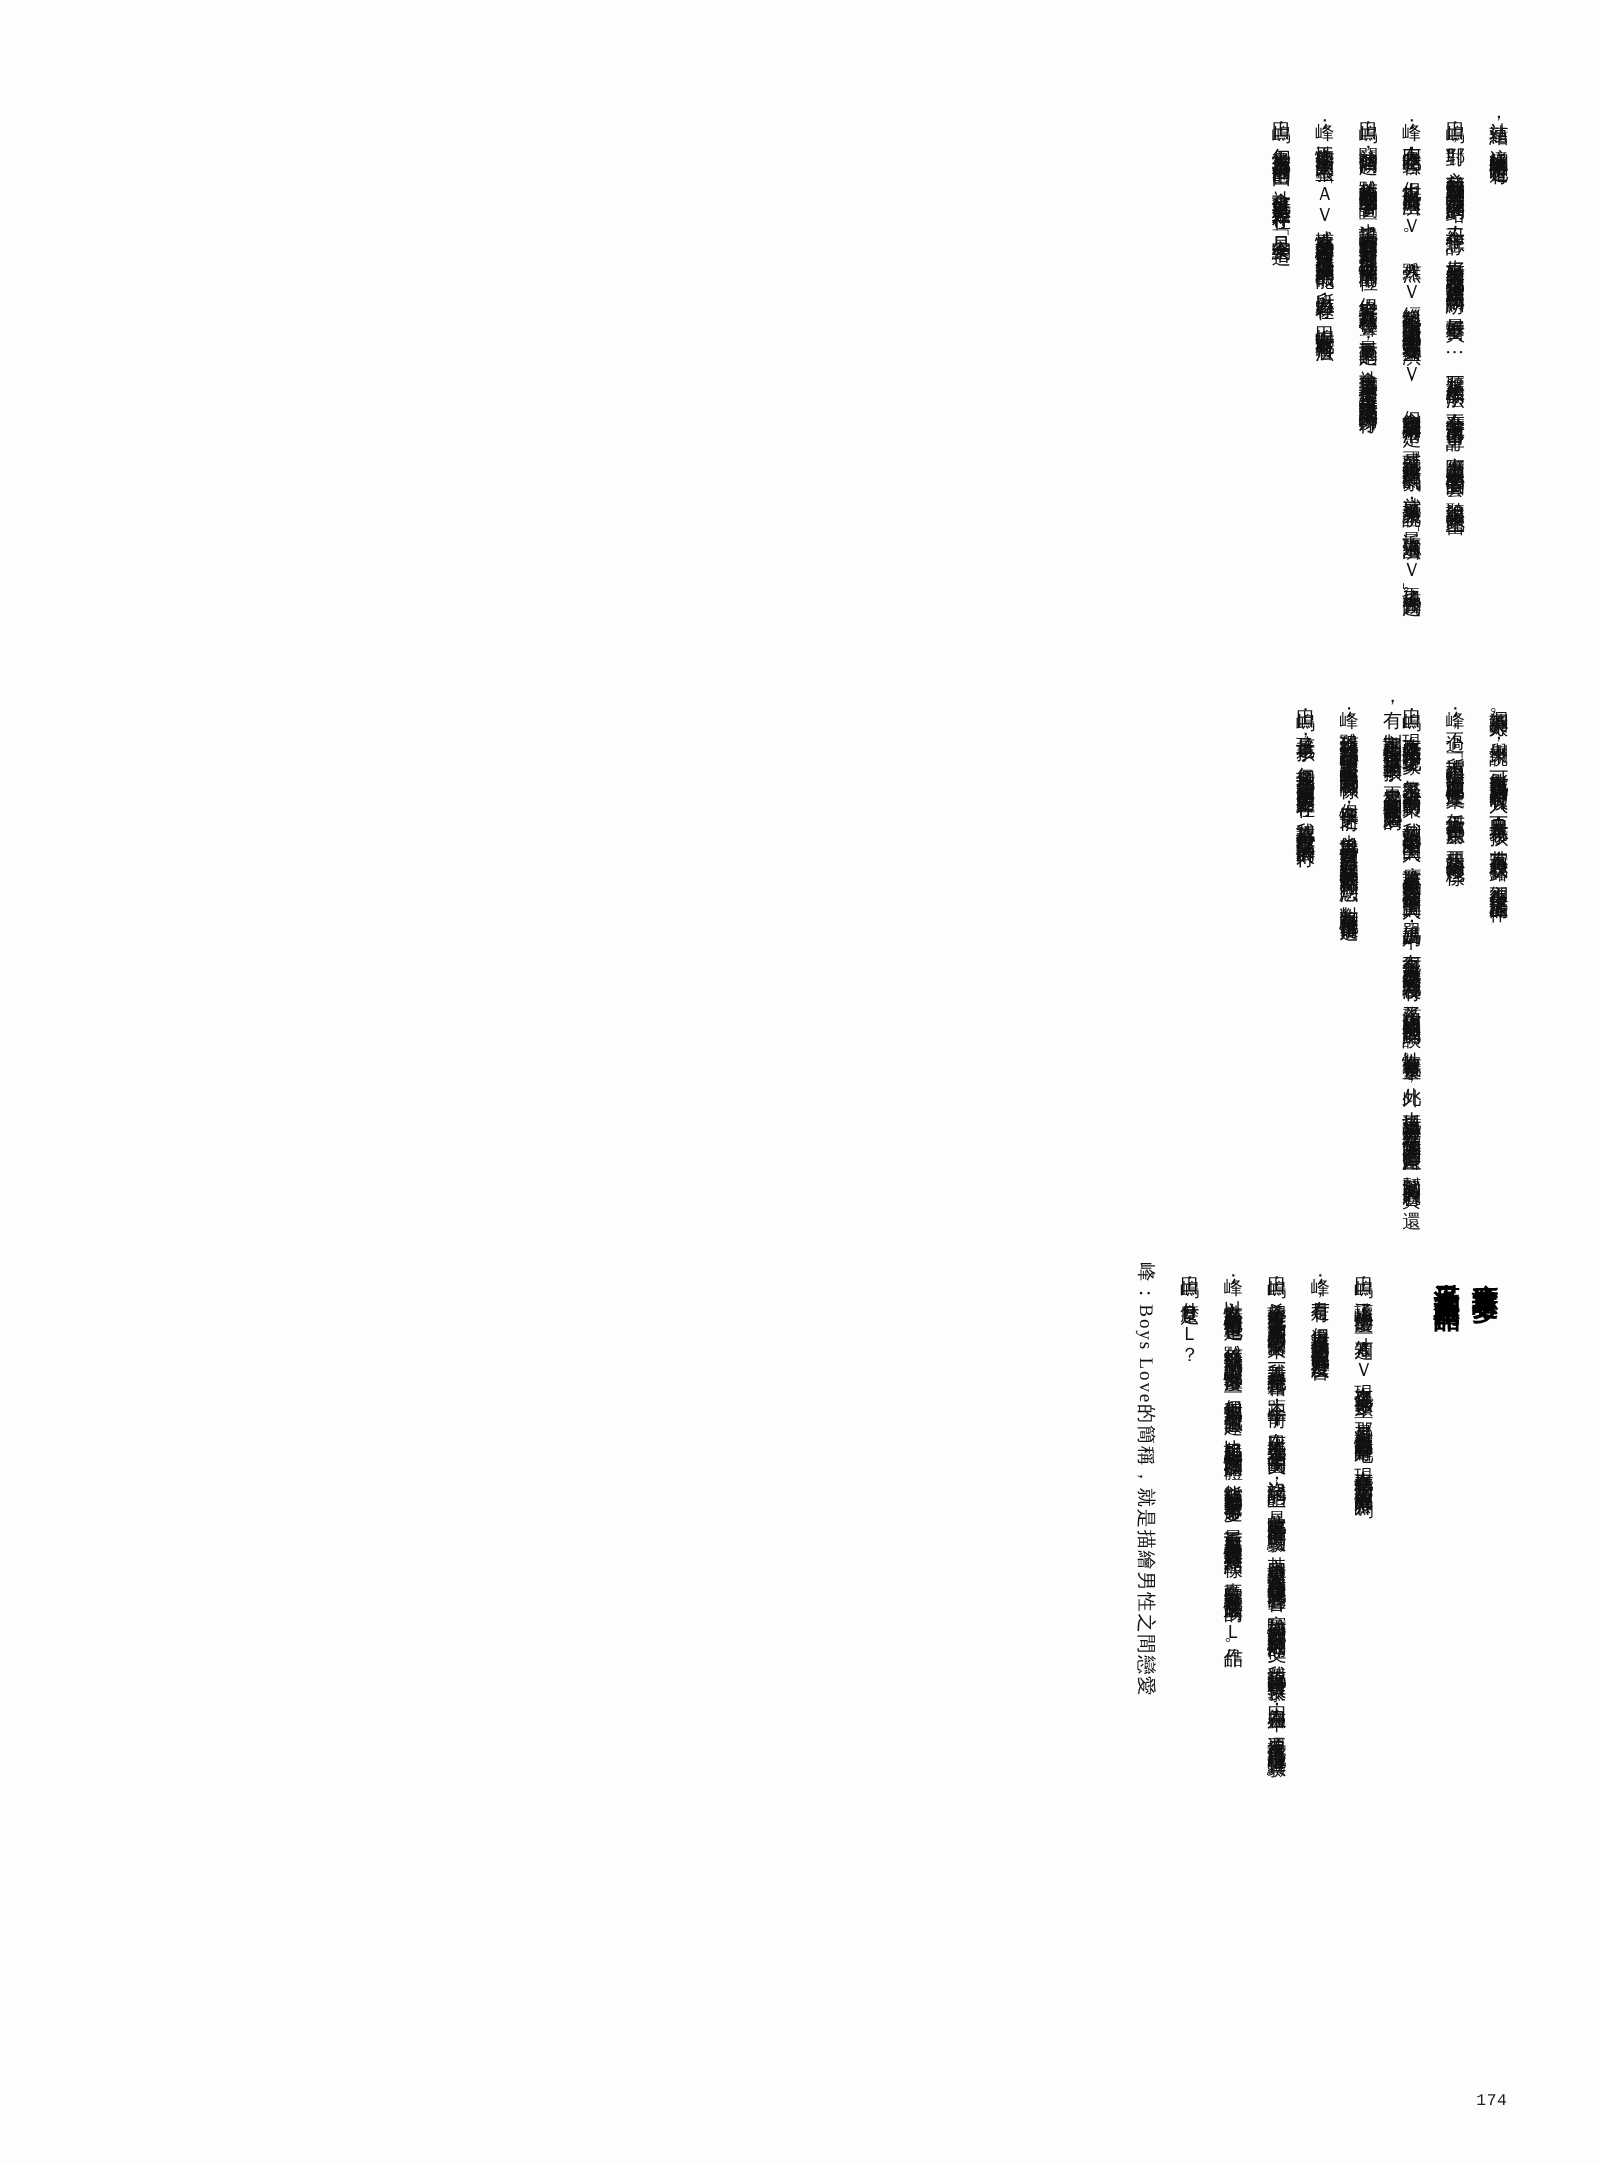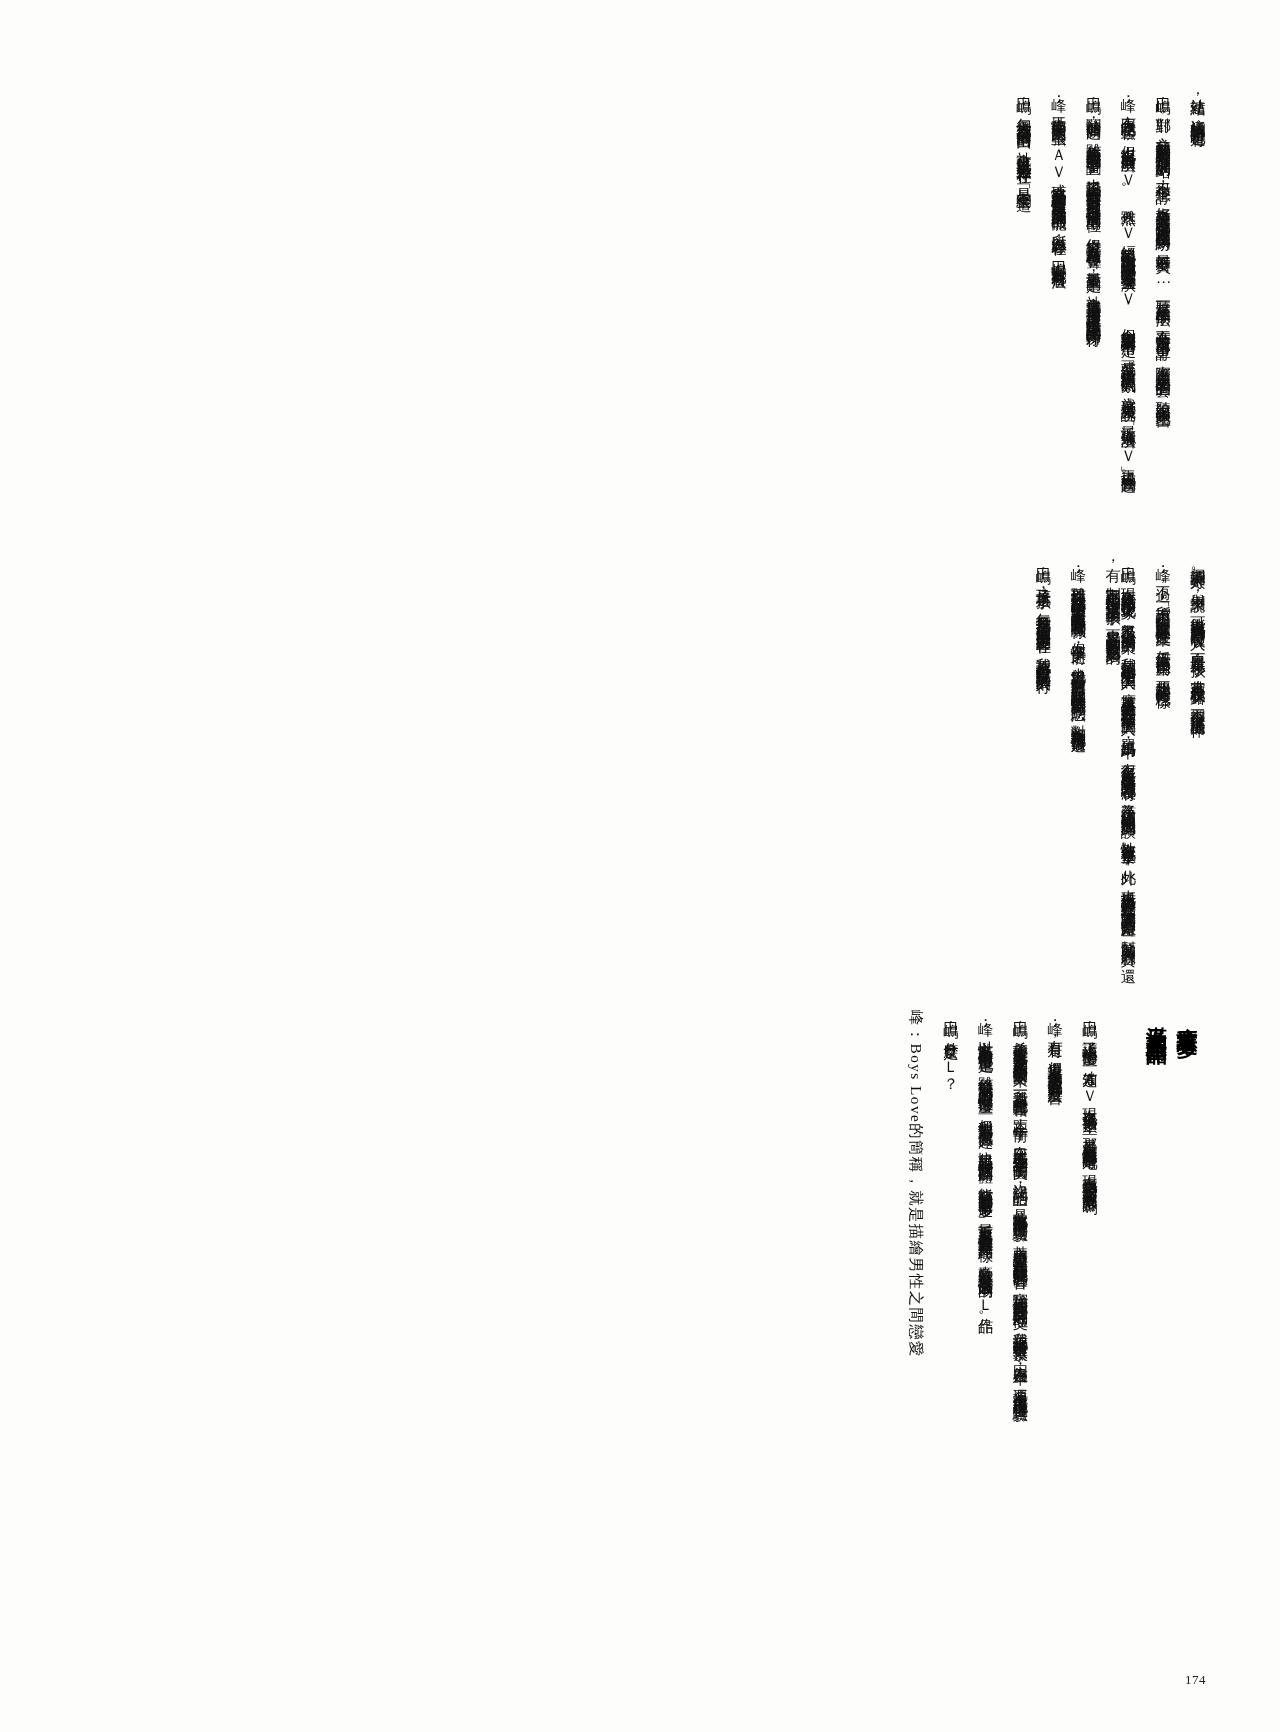--- a/index.html
+++ b/index.html
@@ -29,21 +29,21 @@
     font-weight: bold;
     font-size: 21px;
     letter-spacing: 2.2px;
     line-height: 1.45;
     color: #000;
   }
   .page-number {
     position: absolute;
     right: 74px;
     bottom: 44px;
-    font-family: Liberation Serif, serif;
+    font-family: Liberation Mono, monospace;
     font-size: 13px;
     color: #222;
     letter-spacing: 0.5px;
   }
   
   .colgroup {
     position: absolute;
     display: flex;
     flex-direction: row-reverse;
     writing-mode: horizontal-tb;

